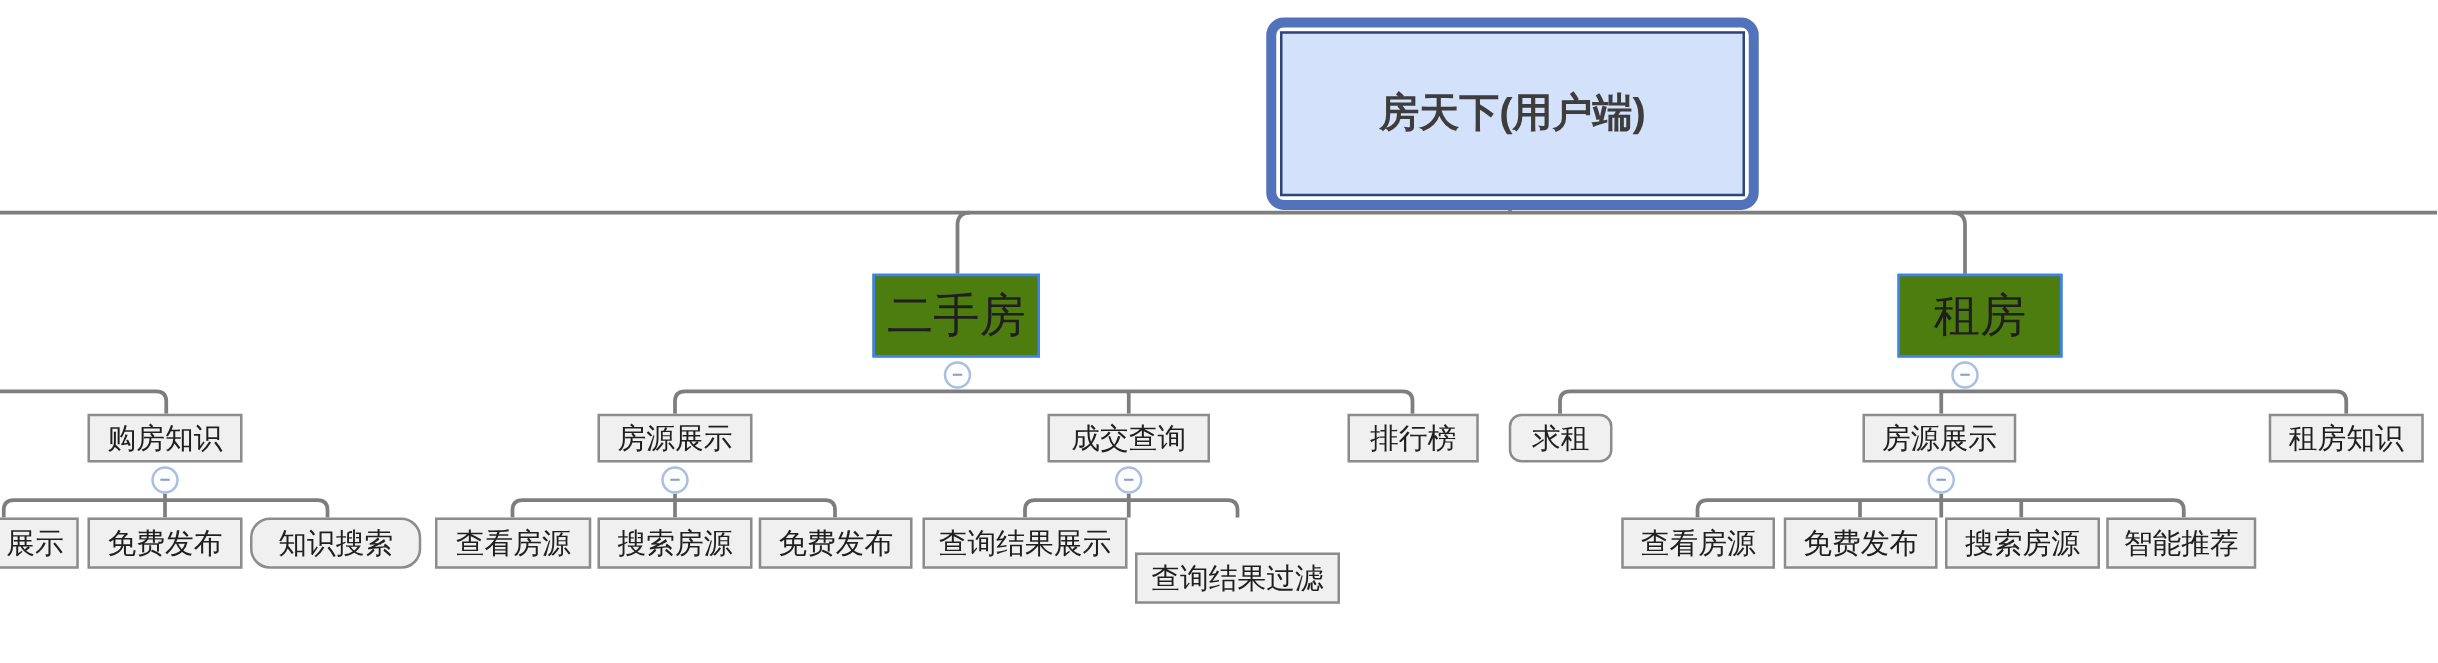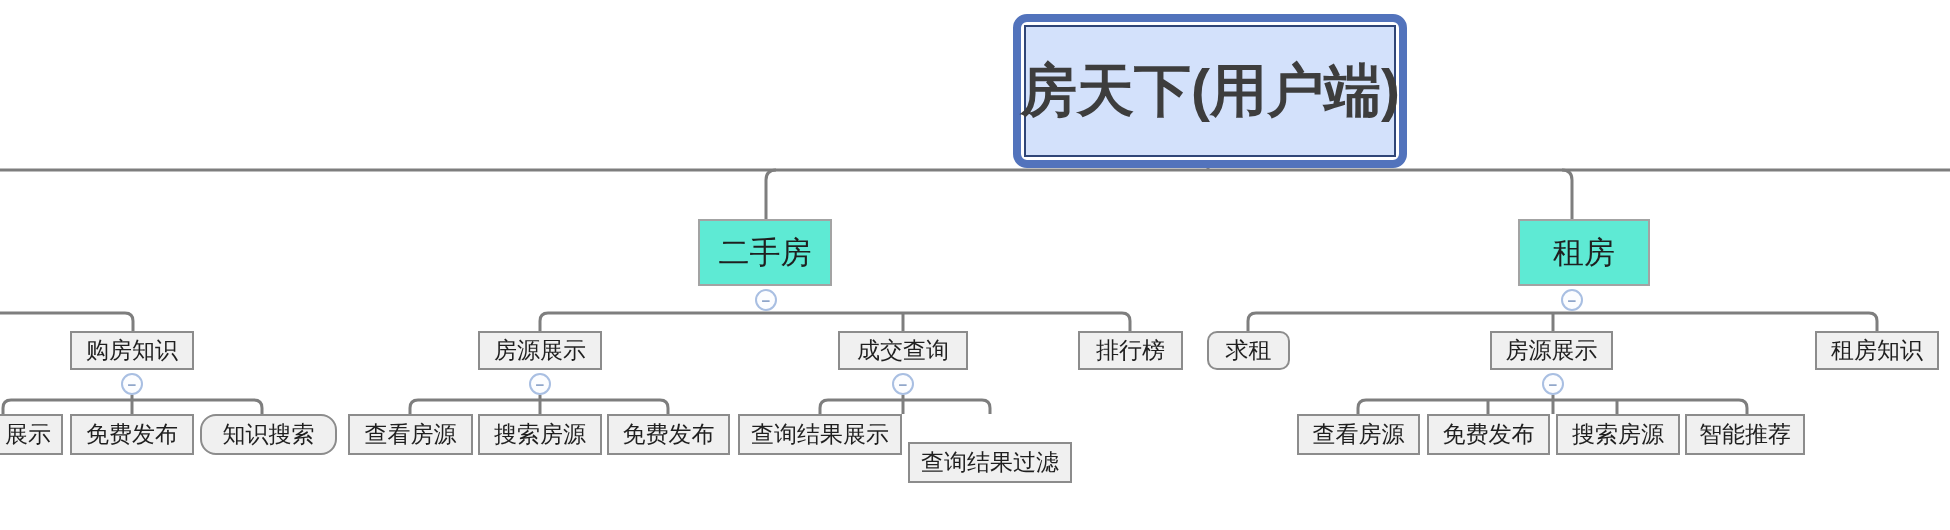--- a/index.html
+++ b/index.html
@@ -8,33 +8,33 @@
     font-family:"Liberation Sans","DejaVu Sans",sans-serif;
   }
   #wires{position:absolute;left:0;top:0;z-index:1;}
   .node{
     position:absolute;box-sizing:border-box;z-index:2;
     display:flex;align-items:center;justify-content:center;
     background:#f0f0f0;border:2.5px solid #8c8c8c;
     font-size:23px;color:#1f1f1f;white-space:nowrap;
   }
   .branch{
-    background:#5eead4;border:2px solid #a3a3a3;font-size:31px;
+    background:#4d7c0f;border:2px solid #3b82f6;font-size:37px;
   }
   .clipped{justify-content:flex-end;padding-right:10px;}
   .root-outer{
     position:absolute;box-sizing:border-box;z-index:2;
     left:1013px;top:14px;width:394px;height:154px;
     border:8px solid #5273bc;border-radius:14px;background:#ffffff;padding:3px;
   }
   .root-inner{
     box-sizing:border-box;width:100%;height:100%;
     border:2px solid #2f4577;background:#d3e1fb;
     display:flex;align-items:center;justify-content:center;
-    font-size:57px;font-weight:bold;color:#3d3d3d;white-space:nowrap;
+    font-size:32px;font-weight:bold;color:#3d3d3d;white-space:nowrap;
   }
   .collapse{
     position:absolute;box-sizing:border-box;z-index:3;
     width:22px;height:22px;border-radius:50%;
     border:2px solid #a9bfe2;background:#fcfdff;color:#8ba2c8;
     display:flex;align-items:center;justify-content:center;
     font-size:15px;line-height:1;font-weight:bold;
   }
 </style>
 </head>

